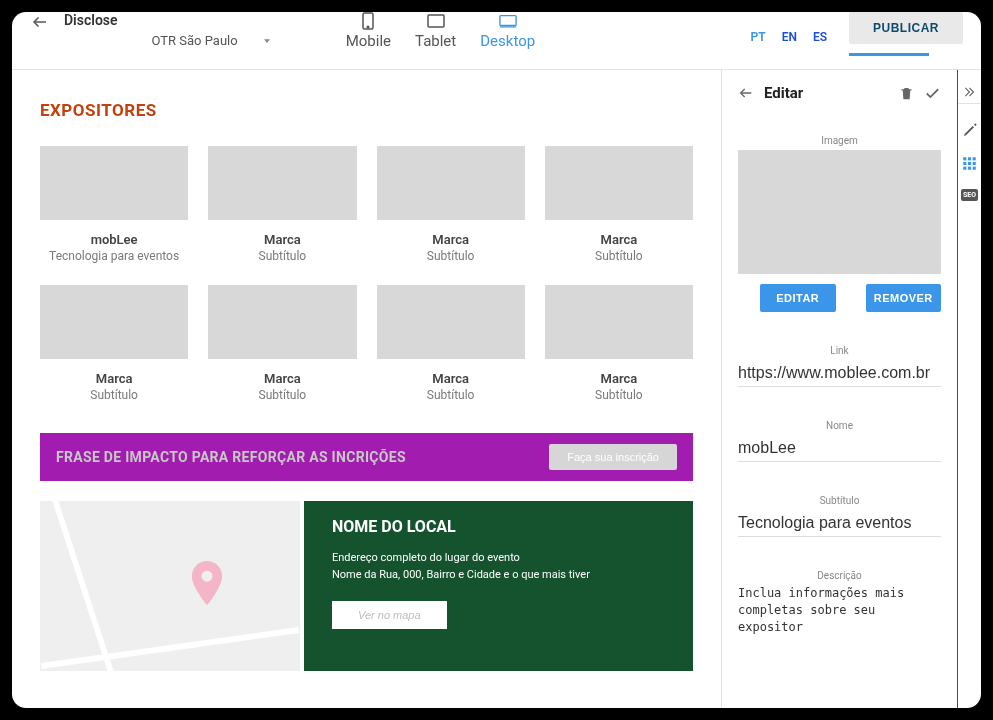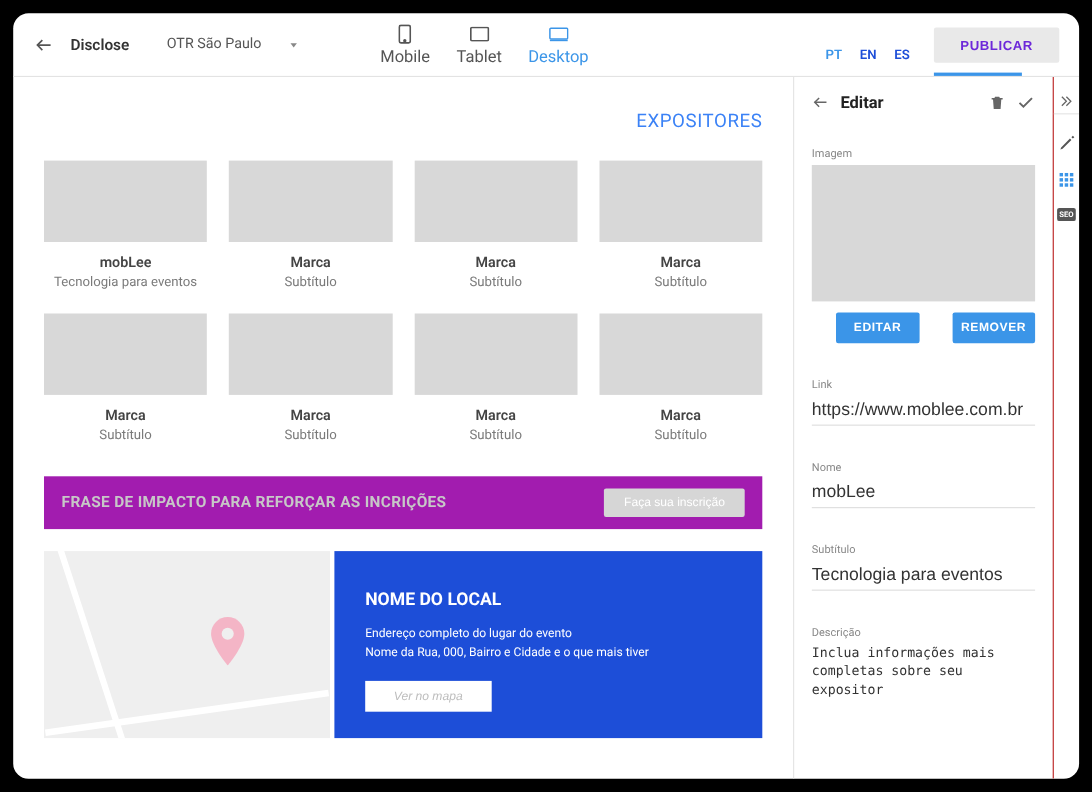--- a/index.html
+++ b/index.html
@@ -21,21 +21,20 @@
     border-radius: 14px;
     overflow: hidden;
     display: flex;
     flex-direction: column;
   }
   
   .topbar {
     height: 58px;
     border-bottom: 1px solid #e3e3e3;
     display: flex;
-    align-items: center;
     padding: 0 18px;
     gap: 14px;
   }
   .back-arrow {
     width: 20px; height: 20px;
     display: flex; align-items: center; justify-content: center;
     cursor: pointer;
     color: #555;
   }
   .app-title {
@@ -72,42 +71,42 @@
     height: 32px;
     padding: 0 24px;
     border: none;
     border-radius: 2px;
     font-size: 12px;
     font-weight: 600;
     cursor: pointer;
     letter-spacing: 0.5px;
   }
   .btn-primary { background: #3b95e8; color: #fff; margin-left: 22px;}
-  .btn-secondary { background: #e9e9e9; color: #6d28d9; margin-left:8px; position: relative; }
+  .btn-secondary { background: #e9e9e9; color: #0c4a6e; margin-left:8px; position: relative; }
   .btn-secondary .underline {
     position: absolute;
     bottom: -12px; left: 0;
     height: 3px; width: 70%;
     background: #3b95e8;
   }
   
   .body {
     flex: 1;
     display: flex;
     overflow: hidden;
   }
   .canvas {
     flex: 1;
     overflow-y: auto;
     padding: 24px 28px 0 28px;
   }
   .section-title {
-    text-align: right;
-    color: #3b82f6;
-    font-weight: 400;
+    text-align: left;
+    color: #c2410c;
+    font-weight: 700;
     font-size: 17px;
     letter-spacing: 0.5px;
     margin: 6px 0 26px 0;
   }
   .grid {
     display: grid;
     grid-template-columns: repeat(4, 1fr);
     gap: 20px 20px;
     margin-bottom: 30px;
   }
@@ -135,40 +134,40 @@
     flex: 0 0 260px;
     background: #efefef;
     position: relative;
   }
   .map .road {
     position:absolute; background:#fff;
   }
   .pin { position:absolute; left:150px; top:60px; color:#f4b5c6; }
   .loc-info {
     flex: 1;
-    background: #1d4ed8;
-    padding: 34px 28px;
+    background: #14532d;
+    padding: 16px 28px;
   }
   .loc-title { color:#fff; font-weight:700; font-size:16px; margin-bottom:14px;}
   .loc-addr  { color:#fff; font-size:11px; line-height:1.5; }
   .loc-btn   { margin-top:18px; background:#fff; color:#bdbdbd; font-size:11px; padding:8px 26px; border:none;font-style:italic;}
   
   .side {
     width: 236px;
     border-left: 1px solid #e3e3e3;
     padding: 14px 16px;
     overflow-y: auto;
   }
   .side-header {
     display: flex; align-items: center; gap: 10px;
     margin-bottom: 20px;
   }
   .side-header .title { font-size: 15px; font-weight: 700; color:#222; flex:1;}
   .side-header .icon { cursor:pointer; color:#666; }
-  .field-label { font-size: 10px; color: #888; margin-top: 33px; margin-bottom:4px;}
+  .field-label { font-size: 10px; color: #888; margin-top: 33px; margin-bottom:4px;text-align:center;}
   .img-preview { width: 100%; height: 124px; background:#d8d8d8; margin-top:4px;}
   .img-btns { display:flex; gap:8px; margin-top:10px;}
   .img-btns .btn { flex:1; padding:0; height:28px; font-size:11px;}
   .field-input {
     width: 100%;
     border: none;
     border-bottom: 1px solid #ddd;
     font-size: 16px;
     padding: 4px 0;
     color: #333;

